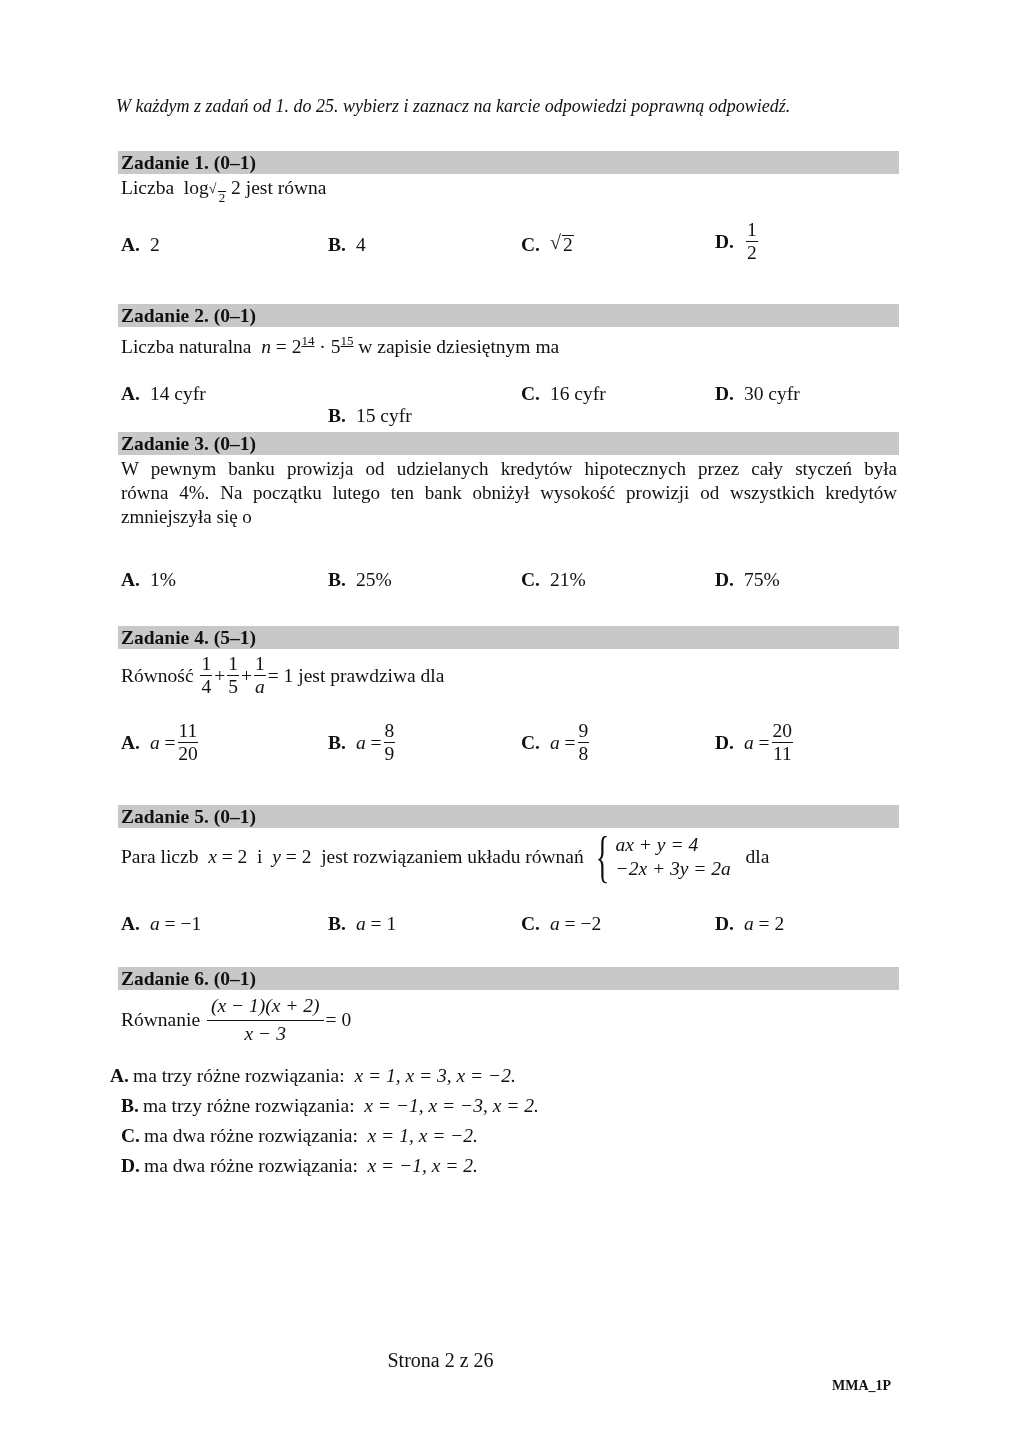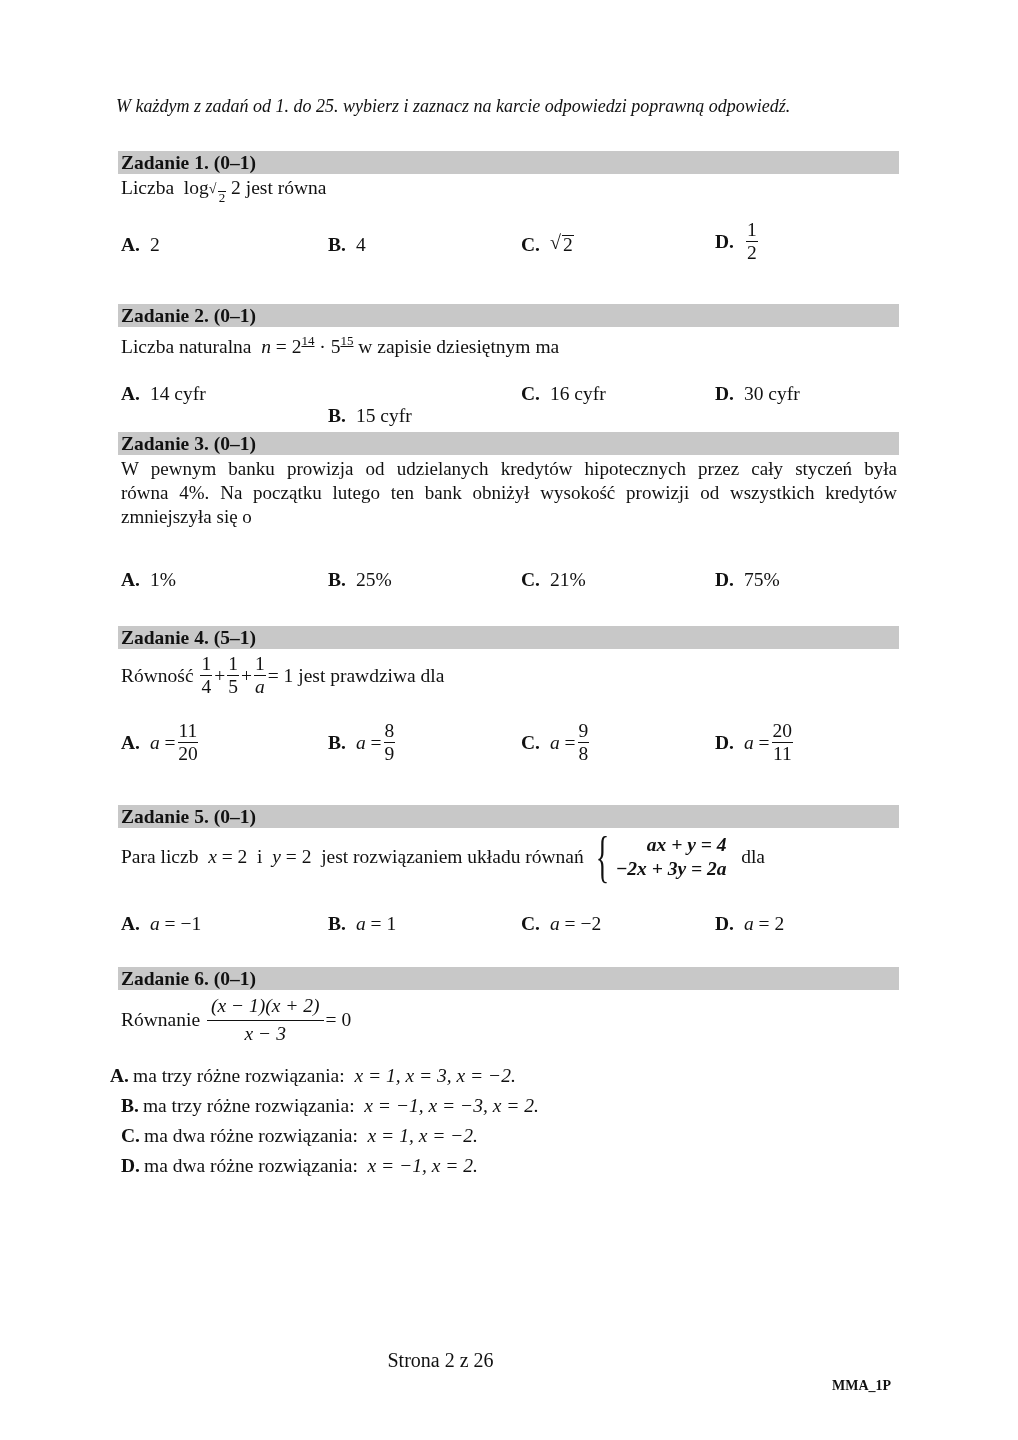--- a/index.html
+++ b/index.html
@@ -19,21 +19,21 @@
   sup { font-size: 13px; vertical-align: 8px; line-height: 0; text-decoration: underline; }
   sub { font-size: 13px; vertical-align: -8px; line-height: 0; }
   .frac { display: inline-block; vertical-align: middle; text-align: center; line-height: 20px; margin: 0 2px; }
   .frac .num { display: block; padding: 0 1px 1px; border-bottom: 1px solid #111; }
   .frac .den { display: block; padding-top: 1px; }
   .sqrt { display: inline-block; position: relative; padding-left: 12px; }
   .sqrt .rad { position: absolute; left: 0; top: -3px; font-size: 20px; }
   .sqrt .under { border-top: 1px solid #111; padding: 0 1px; display: inline-block; line-height: 18px; }
   .brace { font-size: 56px; line-height: 50px; font-weight: 100; display: inline-block; vertical-align: middle; transform: scaleX(0.5); }
   .system { display: inline-block; vertical-align: middle; line-height: 24px; }
-  .system .eq { display: block; text-align: right; font-weight: bold; }
+  .system .eq { display: block; text-align: left; }
   .footer { left: 0; width: 881px; top: 1349px; text-align: center; font-size: 20px; }
   .code { left: 832px; top: 1378px; font-size: 14px; font-weight: bold; }
 </style>
 </head>
 <body>
 
 <div class="abs intro">W każdym z zadań od 1. do 25. wybierz i zaznacz na karcie odpowiedzi poprawną odpowiedź.</div>
 
 <div class="abs bar" style="top:151px">
     <span>Zadanie 1. (0–1)</span>

